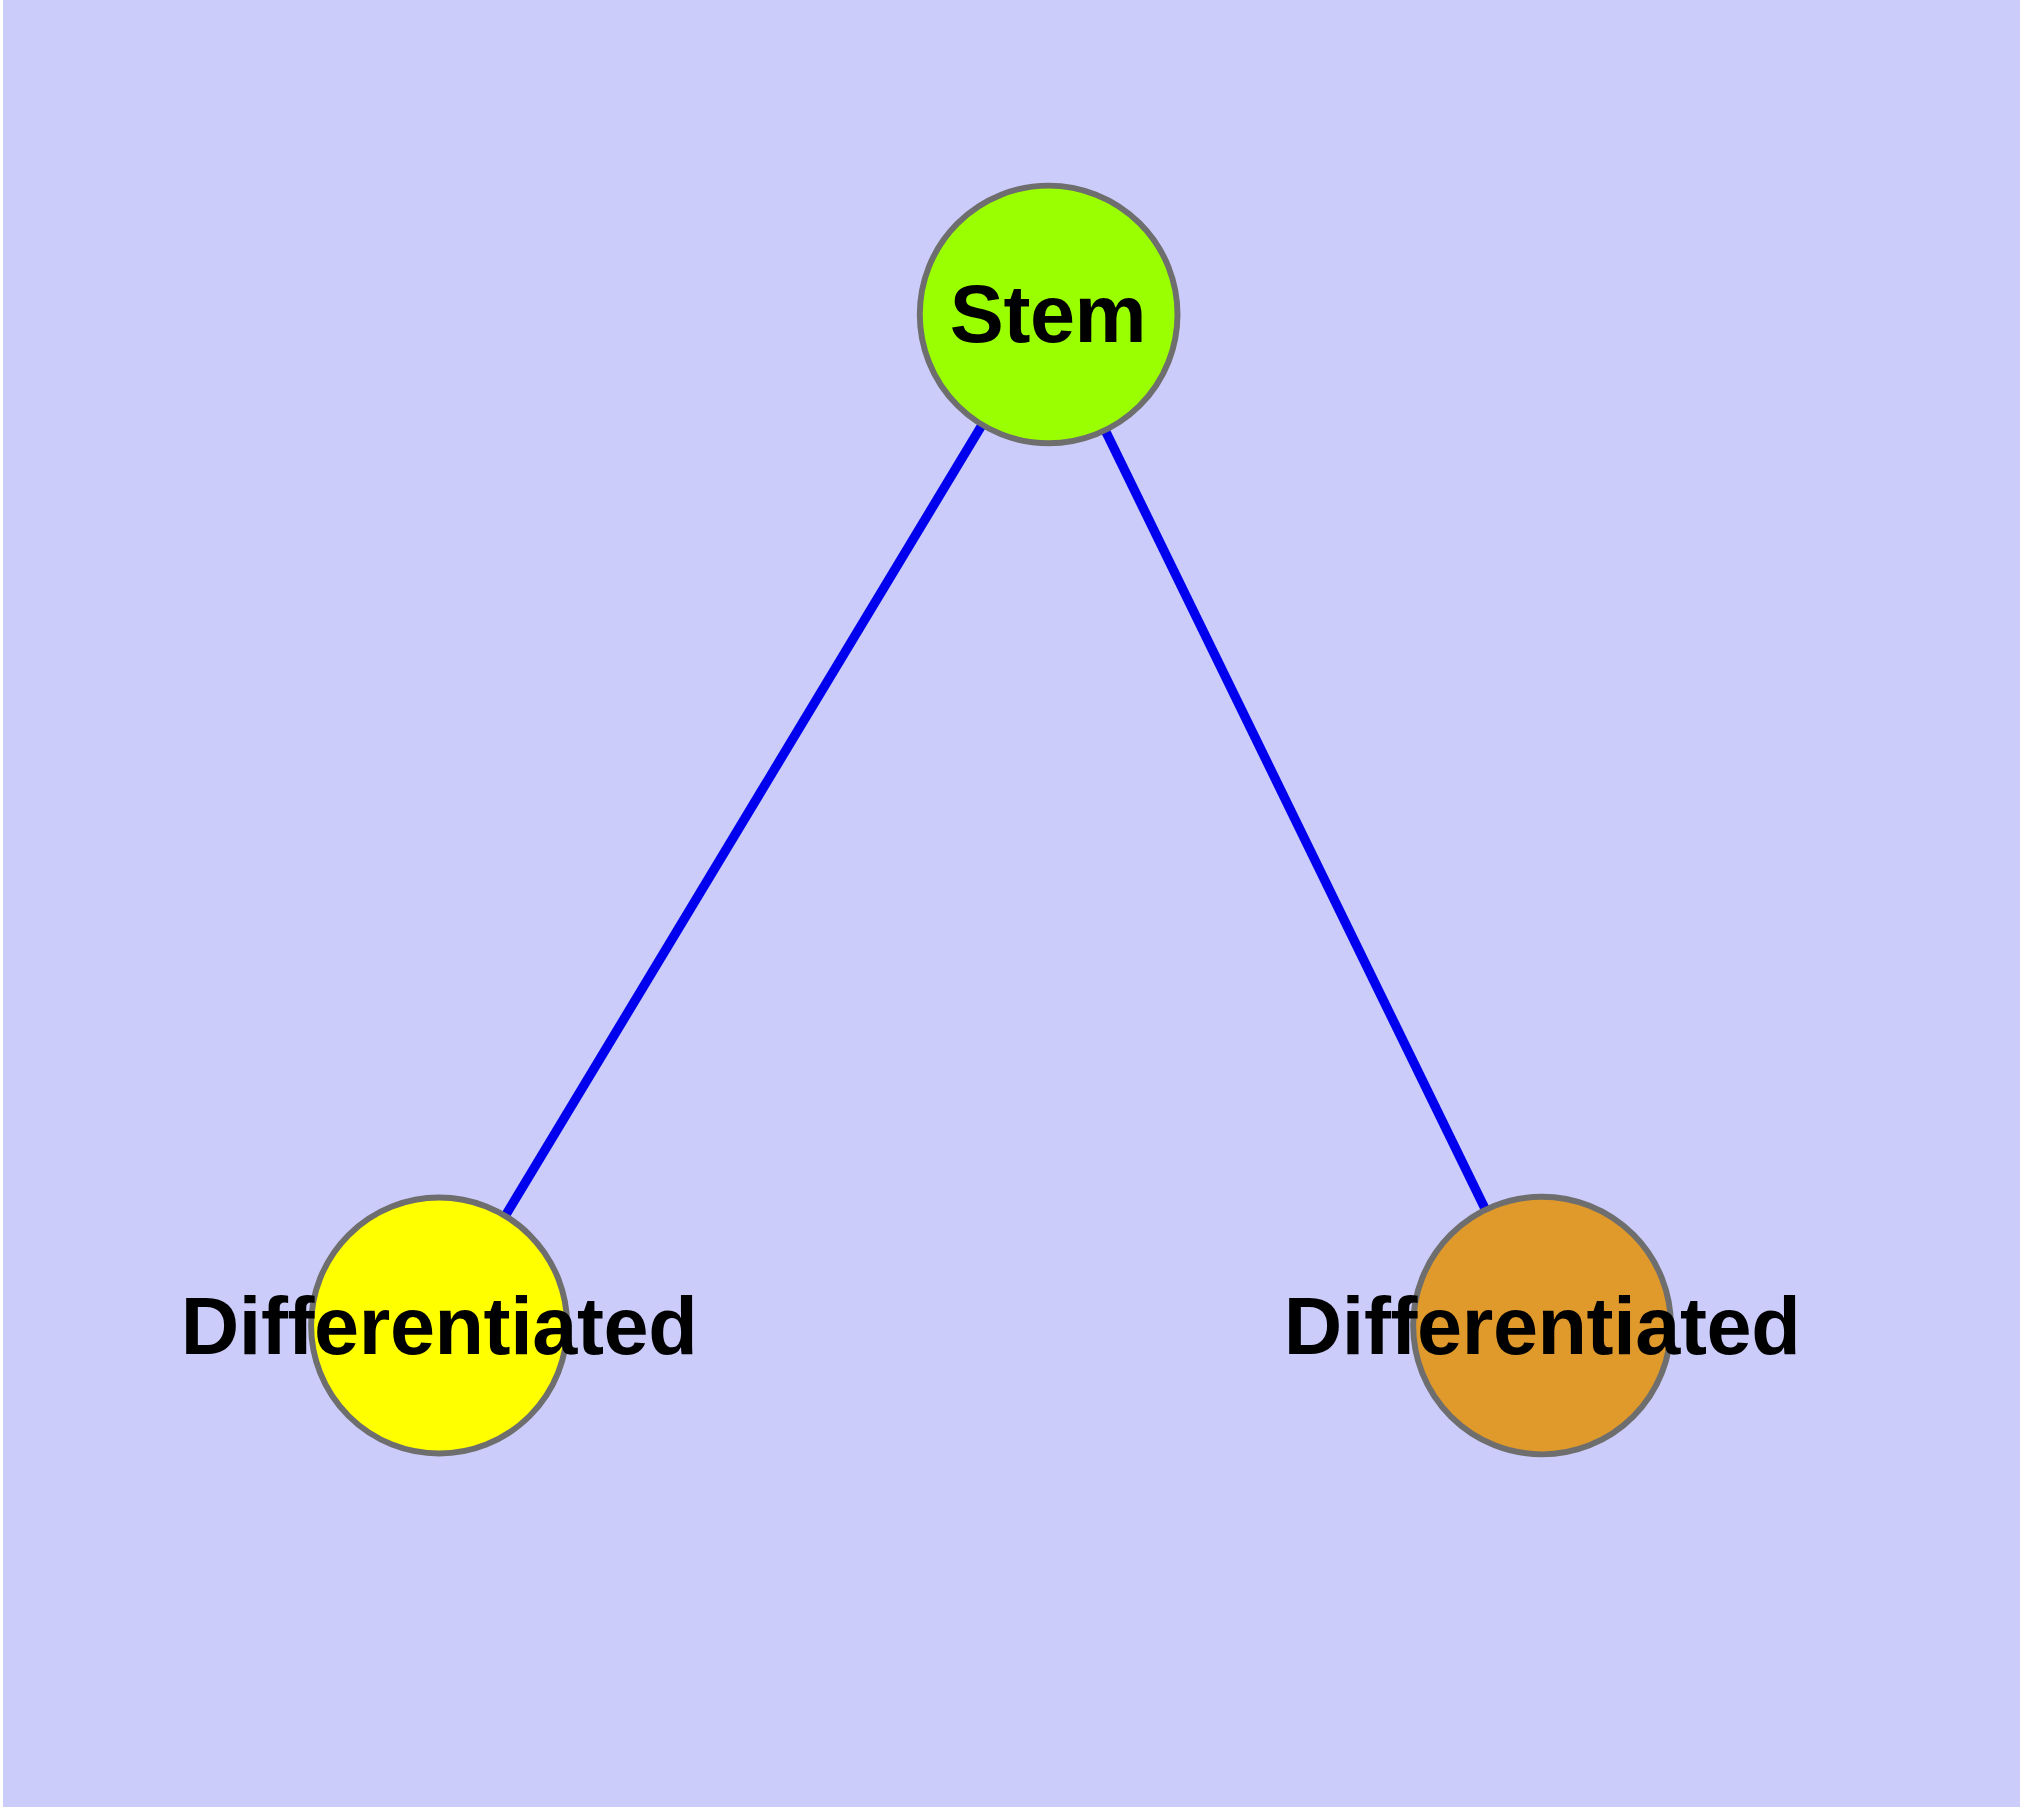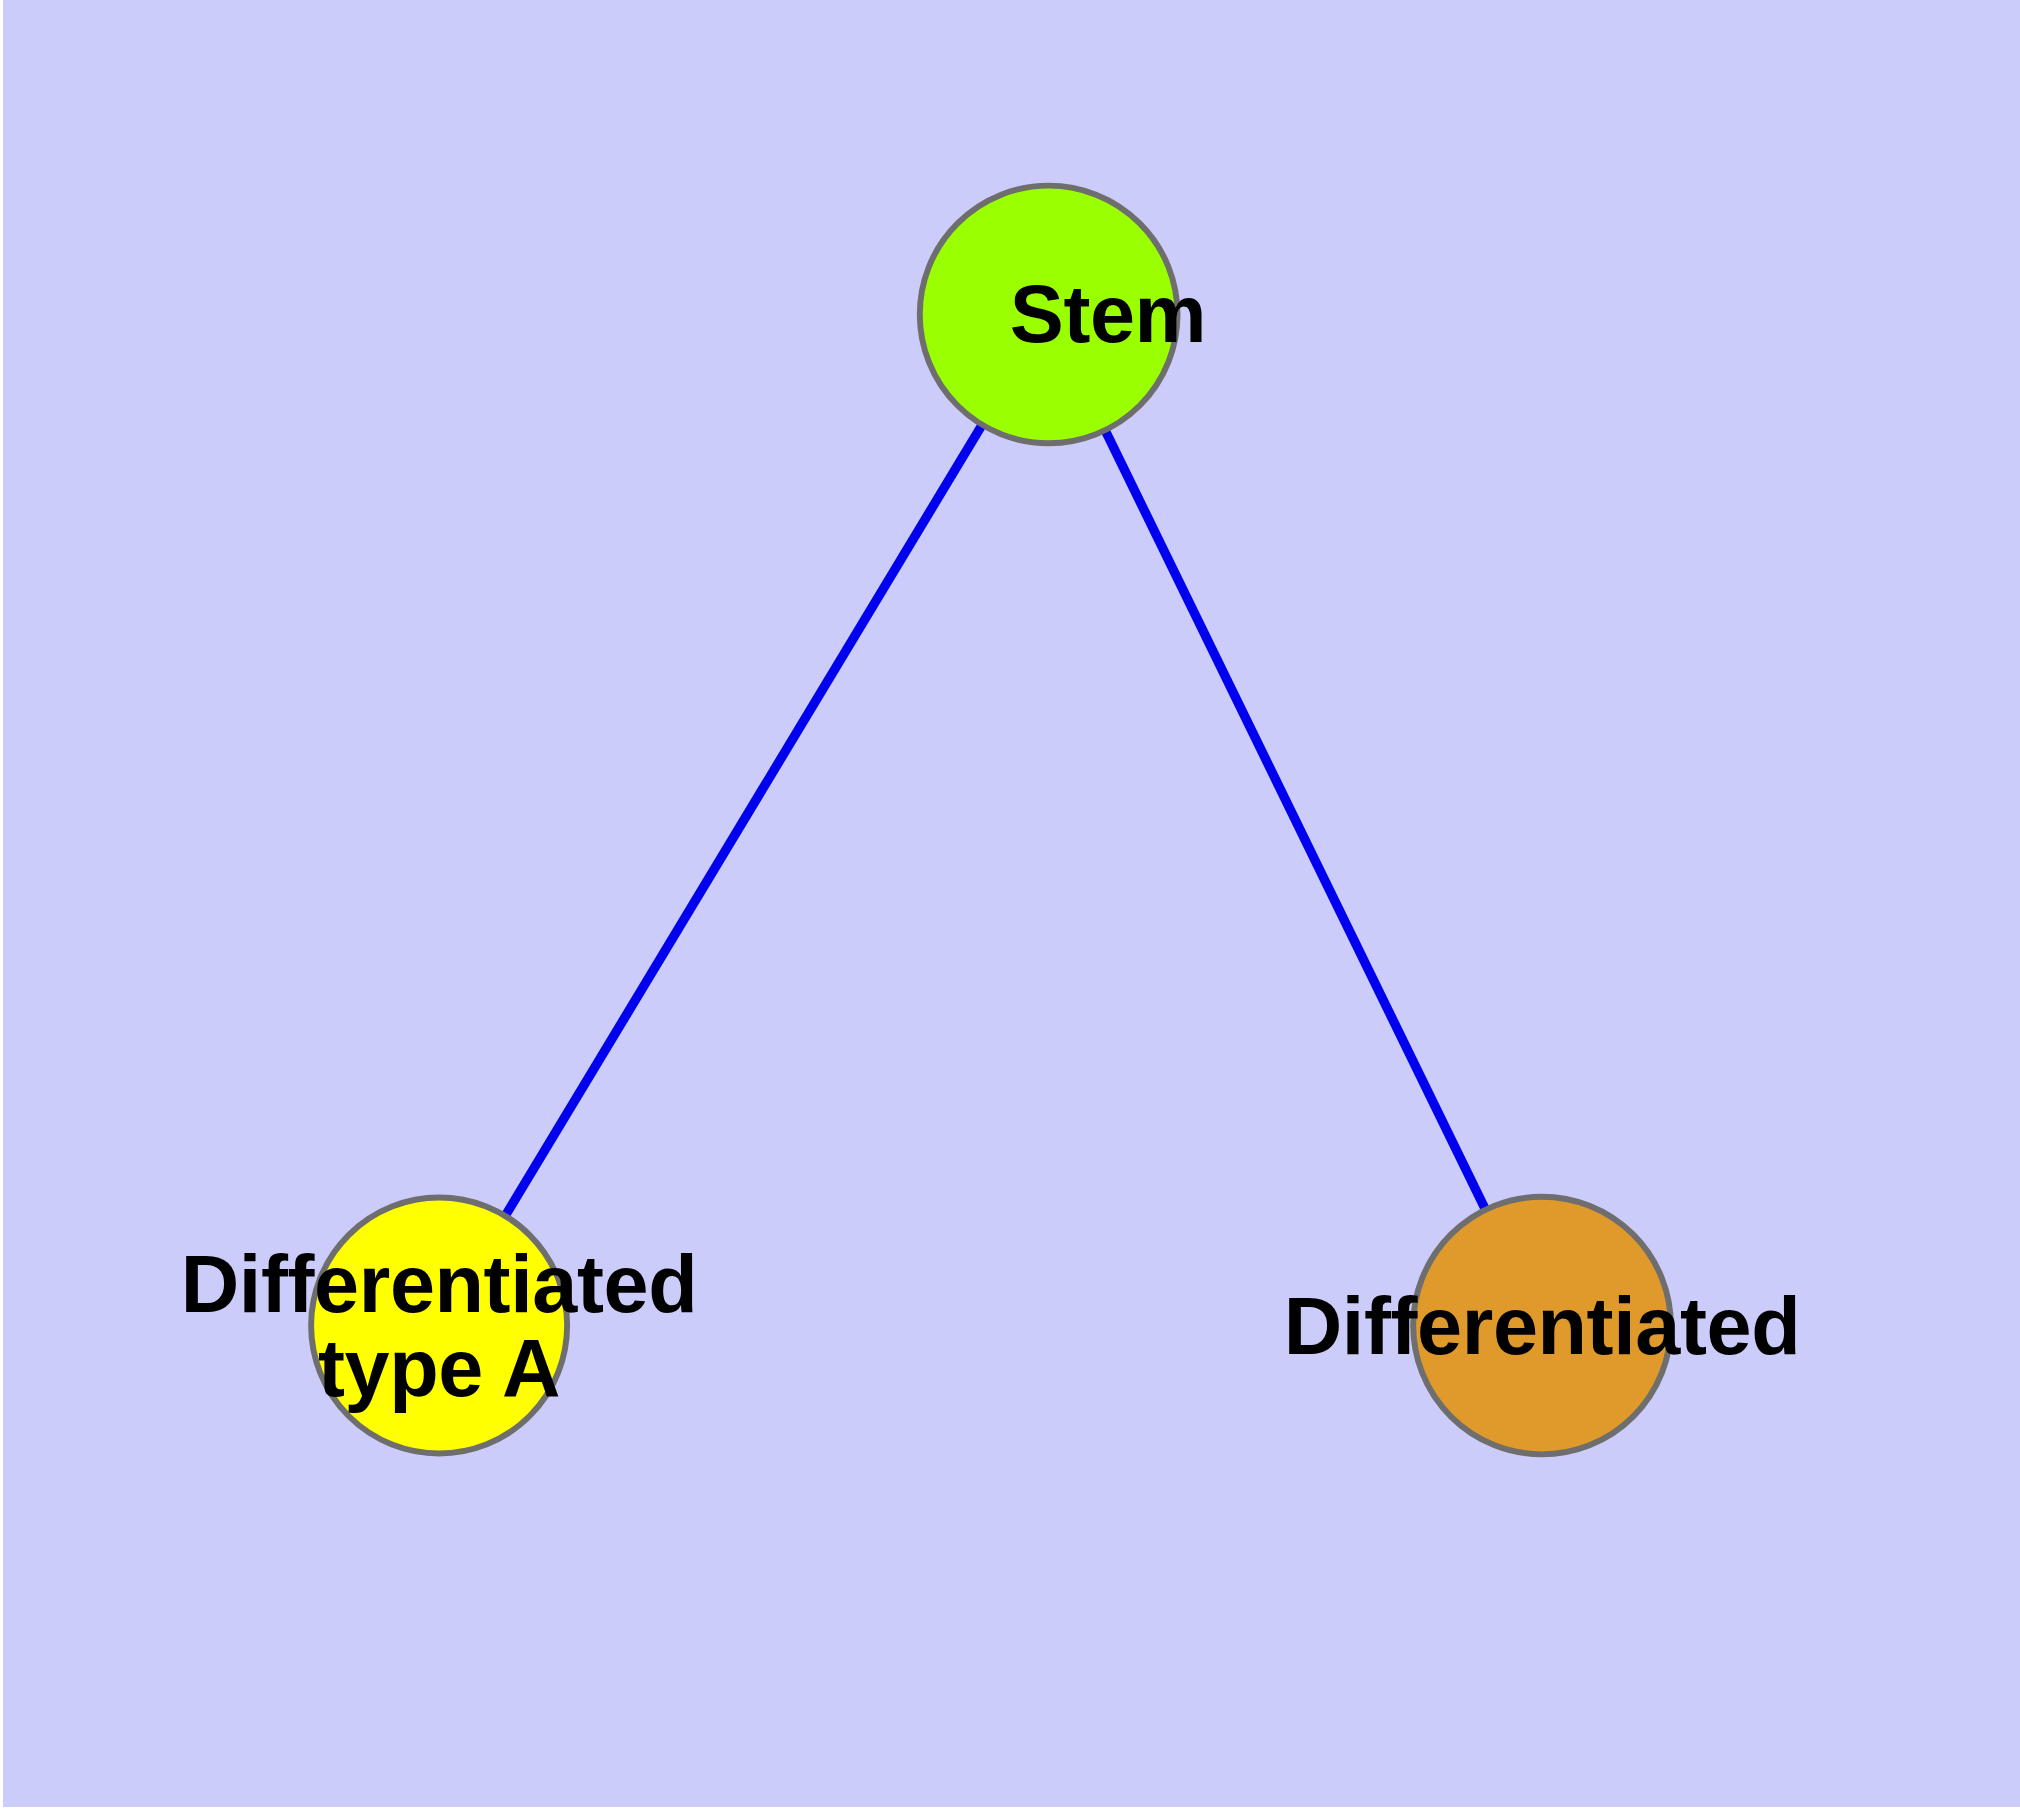--- a/index.html
+++ b/index.html
@@ -65,25 +65,24 @@
         <line x1="1237" y1="371" x2="1819" y2="1564" class="edge-line" stroke="#0000ee" stroke-width="11"></line>
       </g>
     <g id="nodes-group">
         <circle cx="1237" cy="371" r="152" class="node-circle" fill="#9aff00" stroke="#6e6e6e" stroke-width="7"></circle>
         <circle cx="518" cy="1564" r="151" class="node-circle" fill="#ffff00" stroke="#6e6e6e" stroke-width="7"></circle>
         <circle cx="1819" cy="1564" r="152" class="node-circle" fill="#e09a2b" stroke="#6e6e6e" stroke-width="7"></circle>
       </g>
   </svg>
 
   <div id="labels-group">
-      <div class="node-label" style="left: 1108px; top: 314px; color: rgb(0, 0, 0); font-size: 81px;">
+      <div class="node-label" style="left: 1048px; top: 314px; color: rgb(0, 0, 0); font-size: 81px;">
         <div>Stem</div>
       </div>
       <div class="node-label" style="left: 439px; top: 1326px; color: rgb(0, 0, 0); font-size: 81px;">
         <div>Differentiated</div>
-        <div>type A</div>
       </div>
       <div class="node-label" style="left: 1542px; top: 1326px; color: rgb(0, 0, 0); font-size: 81px;">
         <div>Differentiated</div>
       </div>
     </div>
 </div>
 
 
 </body></html>

